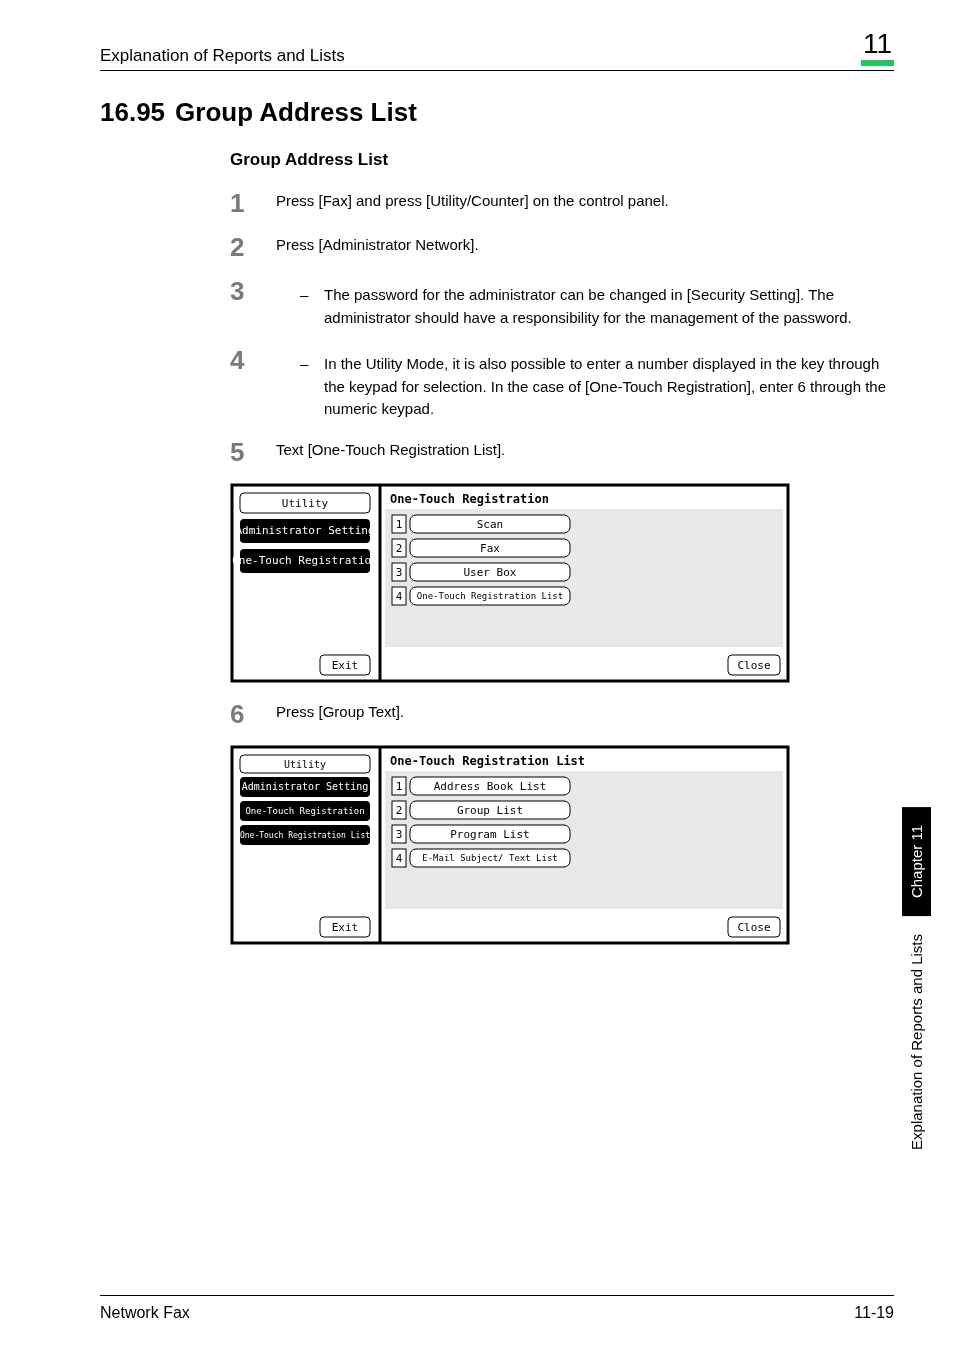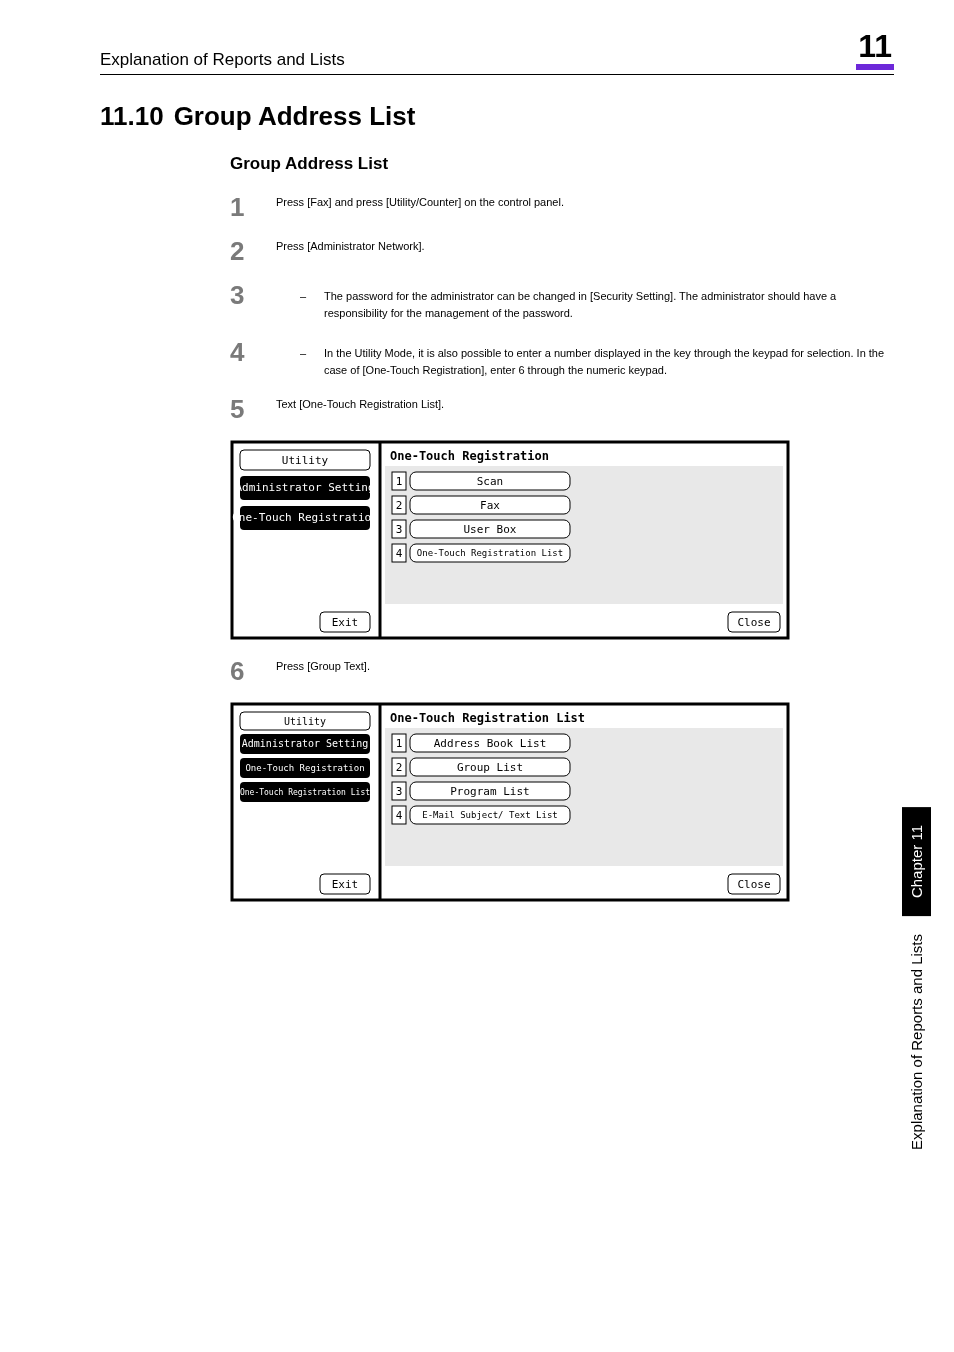--- a/index.html
+++ b/index.html
@@ -1,27 +1,27 @@
 <!DOCTYPE html>
 <html><head>
 <meta charset="utf-8">
 <style>
   * { box-sizing: border-box; margin: 0; padding: 0; }
   html, body { width: 954px; height: 1352px; background: #fff; font-family: Arial, Helvetica, sans-serif; color: #000; }
   .page { position: relative; width: 954px; height: 1352px; padding: 30px 60px 28px 100px; }
   .header-row { display: flex; align-items: flex-end; justify-content: space-between; border-bottom: 1px solid #000; padding-bottom: 4px; margin-bottom: 26px; }
   .header-title { font-size: 17px; }
-  .chapter-badge { display:inline-block; font-weight: bold; font-size: 32px; line-height: 1; padding: 0 2px 2px 2px; border-bottom: 6px solid #6d28d9; }
+  .chapter-badge { display:inline-block; font-weight: normal; font-size: 28px; line-height: 1; padding: 0 2px 2px 2px; border-bottom: 6px solid #22c55e; }
   .h2 { font-size: 26px; font-weight: bold; margin: 10px 0 22px 0; }
   .h2-num { margin-right: 10px; }
   .indent { margin-left: 130px; }
   .h3 { font-size: 17px; font-weight: bold; margin-bottom: 20px; }
   .step { display: flex; align-items: flex-start; margin-bottom: 18px; }
   .step-num { width: 46px; font-size: 26px; font-weight: bold; color: #7a7a7a; line-height: 1; flex-shrink:0; }
-  .step-body { font-size: 11px; line-height: 1.5; flex: 1; }
+  .step-body { font-size: 15px; line-height: 1.5; flex: 1; }
   .sub { display: flex; margin-top: 6px; margin-left: 24px; }
   .sub-dash { width: 24px; flex-shrink: 0; }
   .sub-text { flex: 1; }
   .screenshot { margin: 6px 0 18px 130px; text-align: center; }
   .screen-svg { display:block; }
   .side-label { position: absolute; right: 18px; top: 540px; height: 620px; width: 40px; display: flex; flex-direction: column; align-items: center; justify-content: flex-end; }
   .side-chapter { background: #000; color: #fff; writing-mode: vertical-rl; transform: rotate(180deg); font-size: 15px; padding: 18px 6px; text-align: center; margin-bottom: 8px; }
   .side-text { writing-mode: vertical-rl; transform: rotate(180deg); font-size: 15px; padding: 10px 0; }
   .footer { position: absolute; left: 100px; right: 60px; bottom: 30px; border-top: 1px solid #000; padding-top: 8px; display: flex; justify-content: space-between; font-size: 16px; }
 </style>
@@ -29,21 +29,21 @@
 <body>
 
 <div class="page">
 
   <div class="header-row">
     <span class="header-title">Explanation of Reports and Lists</span>
     <span class="chapter-badge">11</span>
   </div>
 
   <h2 class="h2">
-    <span class="h2-num">11.10</span><span>Group Address List</span>
+    <span class="h2-num">16.95</span><span>Group Address List</span>
   </h2>
 
   <div class="indent">
     <div class="h3">Group Address List</div>
 
     <div class="step">
       <div class="step-num">1</div>
       <div class="step-body">Press [Fax] and press [Utility/Counter] on the control panel.</div>
     </div>
 
@@ -177,14 +177,18 @@
       <rect x="498" y="172" width="52" height="20" rx="4" fill="#fff" stroke="#000"></rect>
       <text x="524" y="186" font-family="monospace" font-size="11" text-anchor="middle">Close</text>
     </svg>
   </div>
 
   <div class="side-label">
     <div class="side-chapter">Chapter 11</div>
     <div class="side-text">Explanation of Reports and Lists</div>
   </div>
 
+  <div class="footer">
+    <span>Network Fax</span>
+    <span>11-19</span>
+  </div>
 
 </div>
 
 </body></html>

